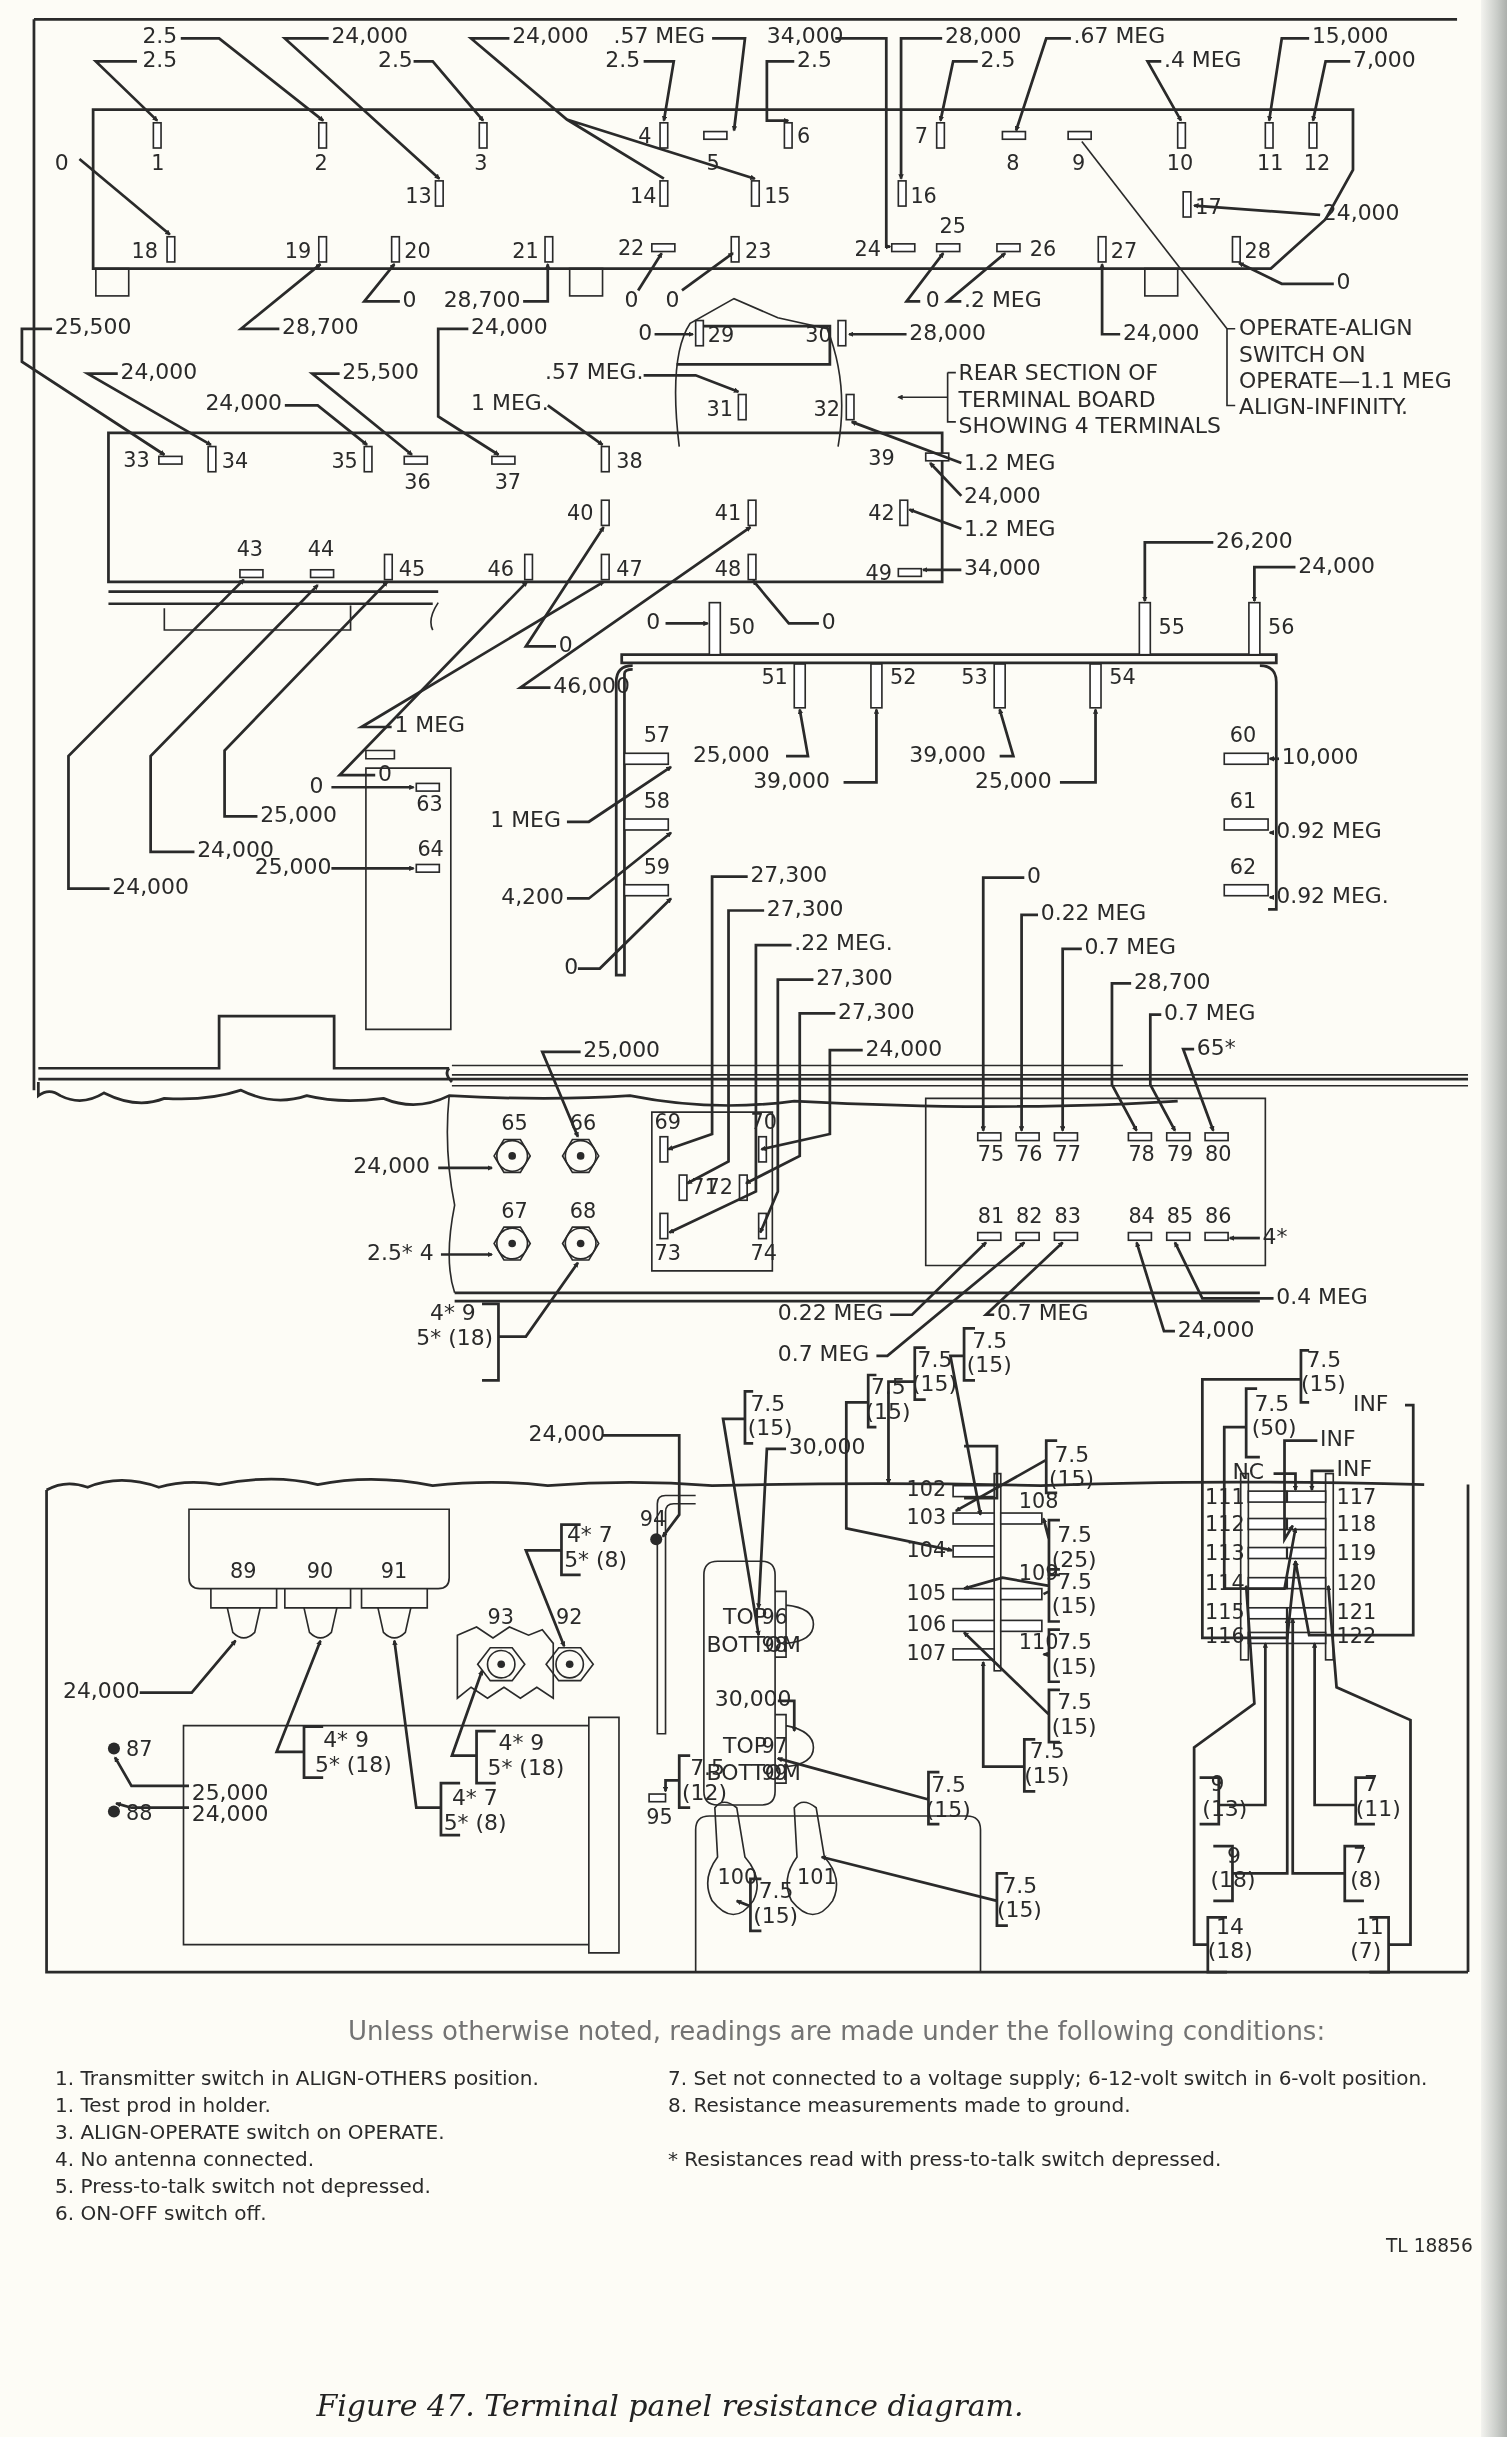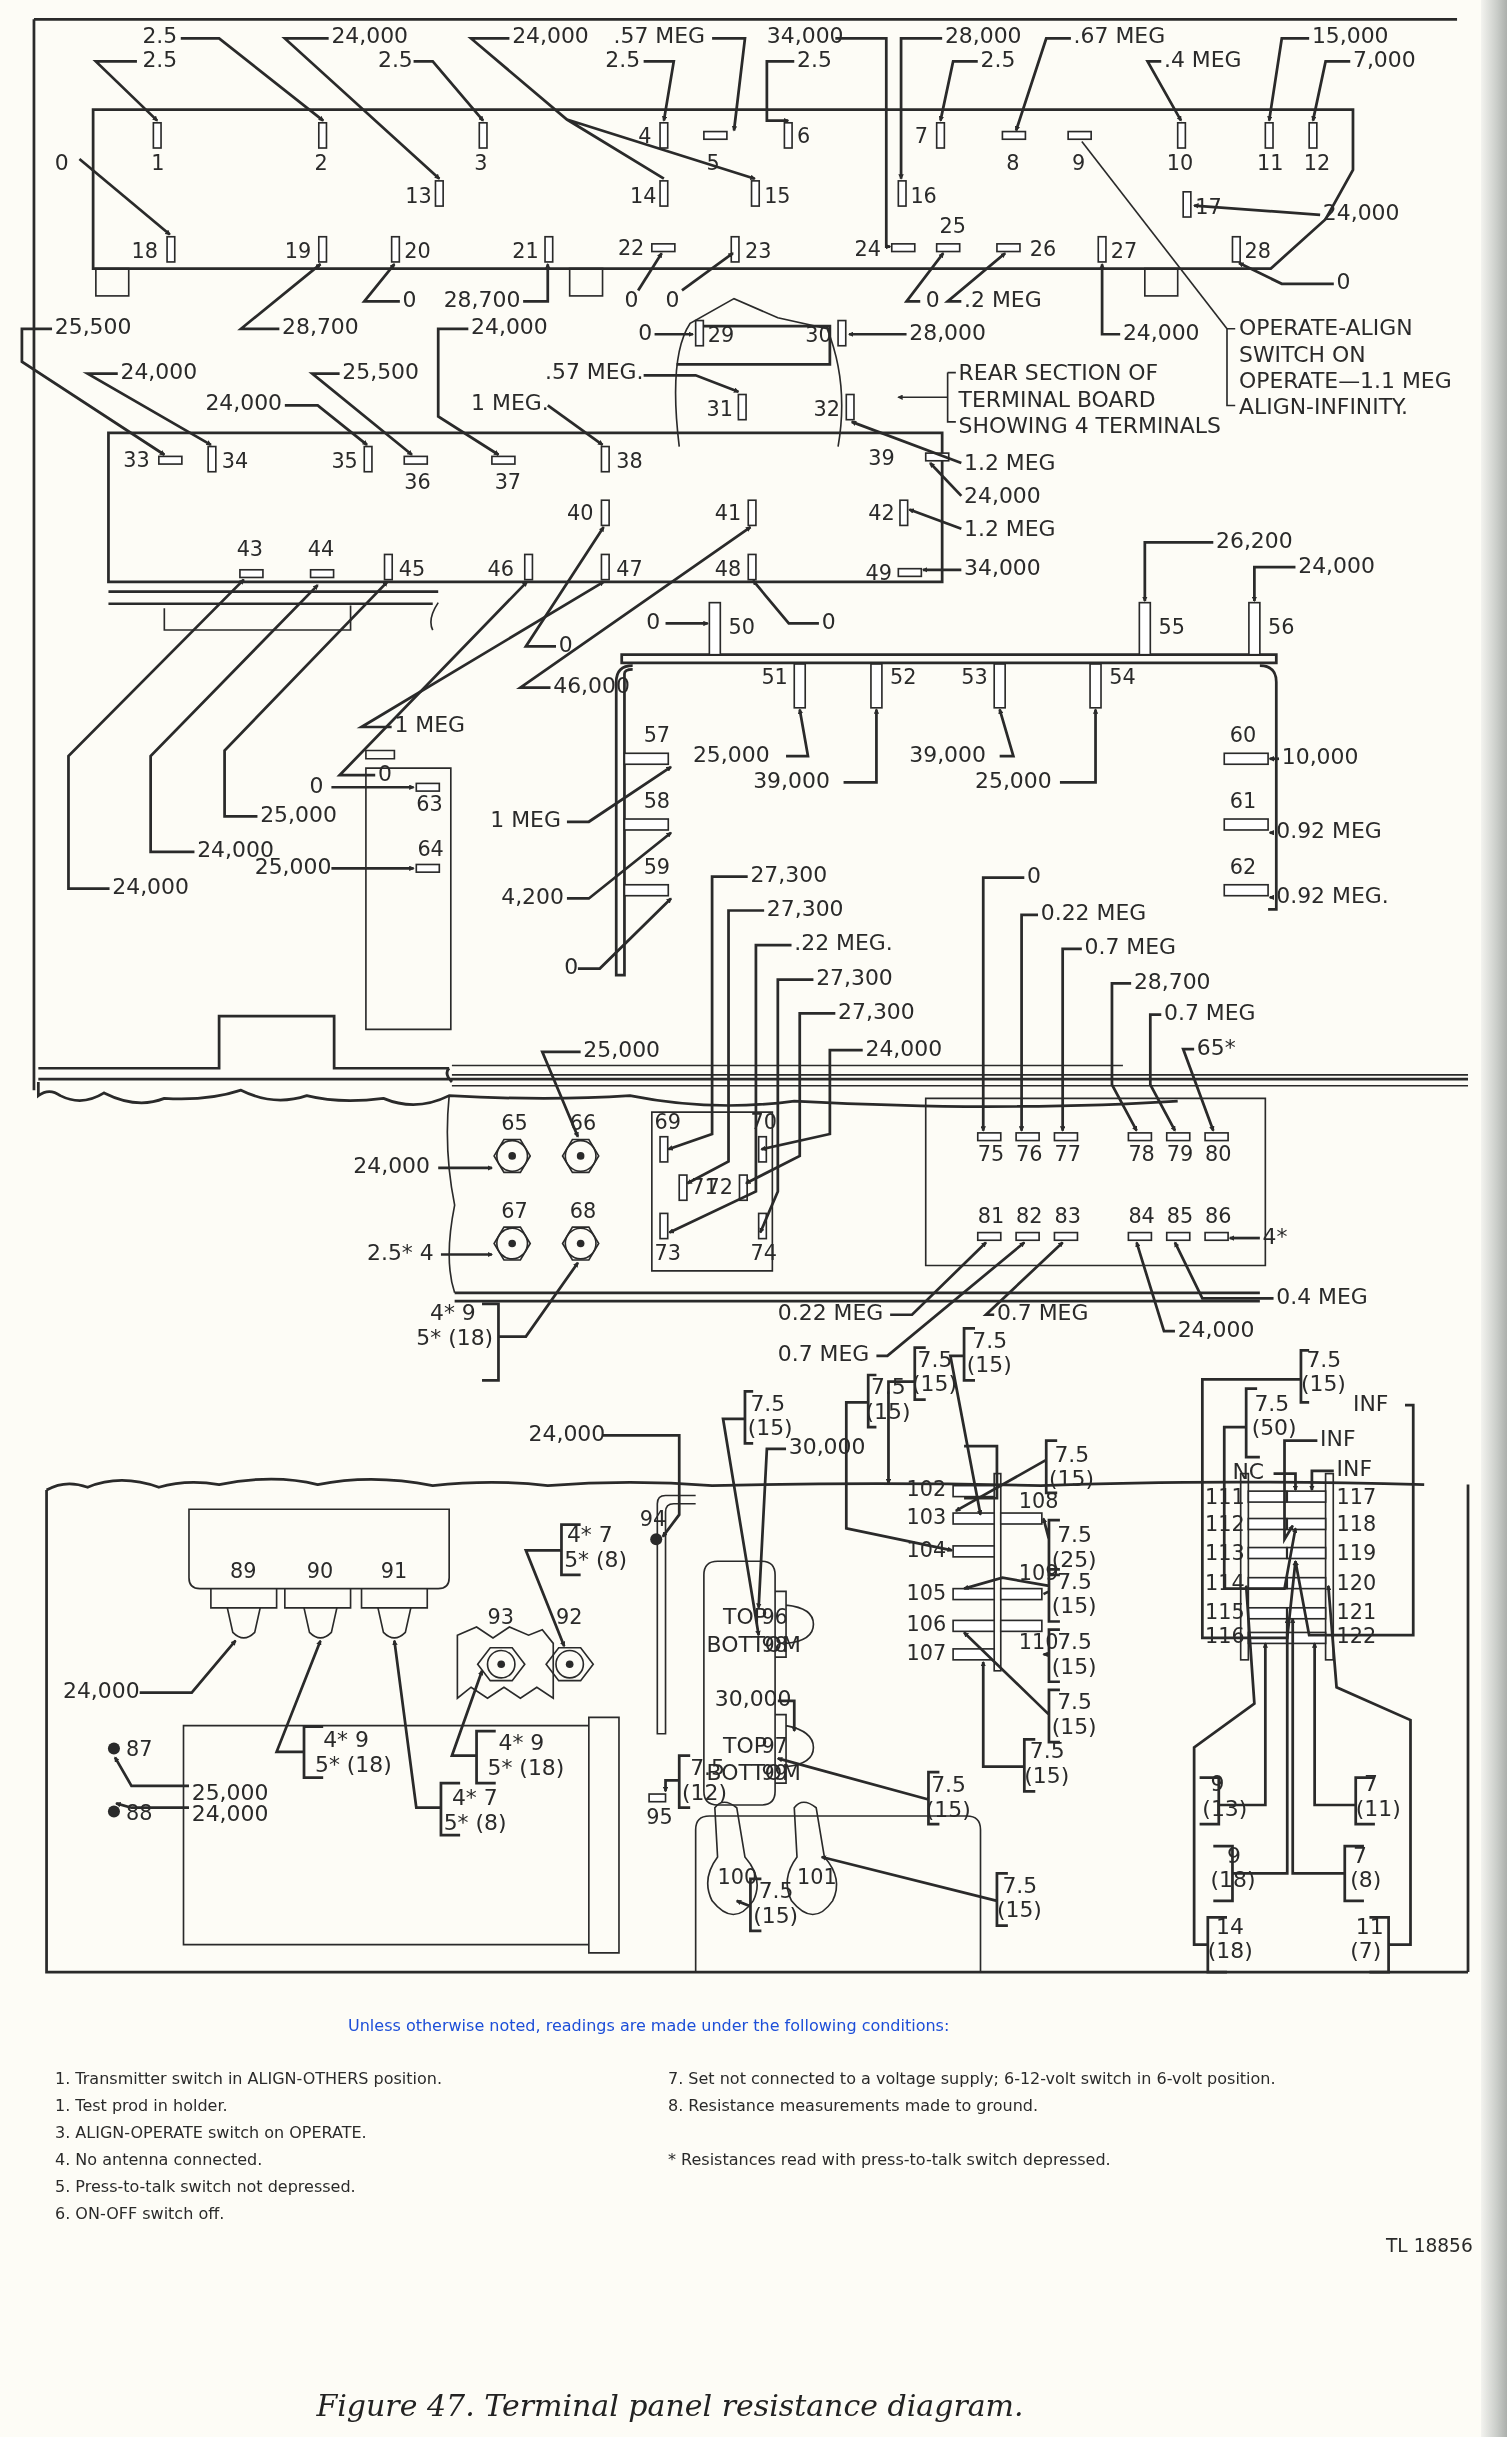--- a/index.html
+++ b/index.html
@@ -8,24 +8,24 @@
   #diagram { position:absolute; left:0; top:0; }
   #diagram text { font-family:"DejaVu Sans", sans-serif; fill:#2a2a2a; font-size:40px; }
   #diagram .lbl { font-size:40px; }
   #diagram .num { font-size:38px; }
   .ln { stroke:#2a2a2a; stroke-width:5; fill:none; }
   .thin { stroke:#2a2a2a; stroke-width:3; fill:none; }
   .term { stroke:#2a2a2a; stroke-width:3; fill:#fff; }
   .pageedge { position:absolute; right:0; top:0; width:27px; height:2438px;
               background:linear-gradient(to right,#f3f3ef,#c9ccc8 60%,#a9aca9); }
   .conditions { position:absolute; left:0; top:2016px; width:1508px; }
-  .cond-head { position:absolute; left:348px; top:0; font-size:16px; font-family:"DejaVu Sans", sans-serif; color:#1d4ed8; white-space:nowrap; }
+  .cond-head { position:absolute; left:348px; top:0; font-size:26px; font-family:"DejaVu Sans", sans-serif; color:#737373; white-space:nowrap; }
   .cond-list-left { position:absolute; left:55px; top:49px; }
   .cond-list-right { position:absolute; left:668px; top:49px; }
-  .cond-item { font-size:16px; line-height:27px; white-space:nowrap; color:#2a2a2a; }
+  .cond-item { font-size:20px; line-height:27px; white-space:nowrap; color:#2a2a2a; }
   .cond-gap { height:27px; }
   .tl { position:absolute; left:1386px; top:2235px; font-size:18.6px; font-weight:normal; color:#2a2a2a; }
   .caption { position:absolute; left:0; width:1340px; top:2388px; text-align:center;
              font-family:"DejaVu Serif", serif; font-style:italic; font-size:30px; color:#222; }
 </style>
 </head>
 <body>
 
 <svg id="diagram" width="1508" height="2016" viewBox="0 0 2753 3680">
   <defs>

